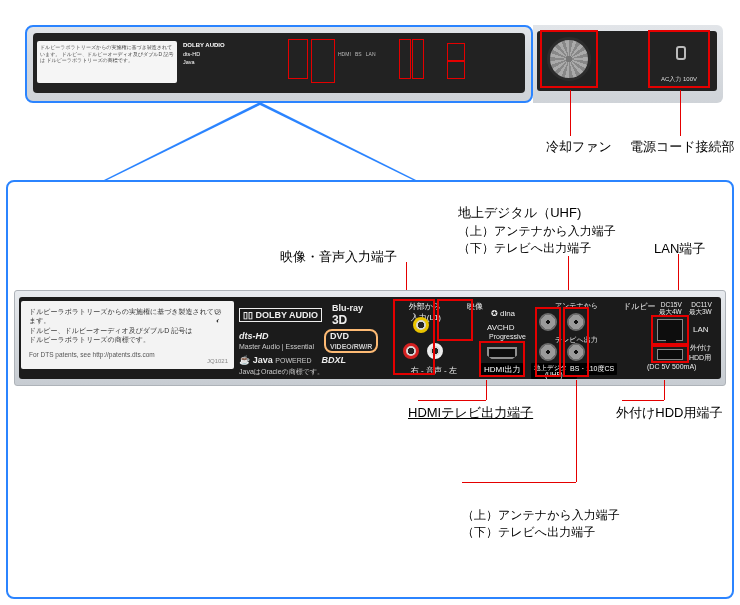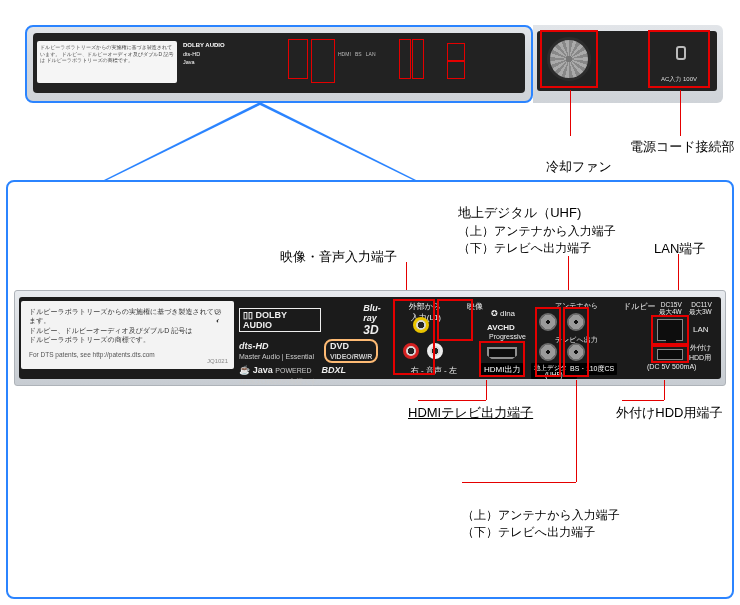--- a/index.html
+++ b/index.html
@@ -83,21 +83,21 @@
   .ac-box .lbl { position:absolute; left:0; right:0; bottom:2px; text-align:center; font-size:6px; color:#ddd;}
 
   .top-callouts .leader {
     position:absolute; width:1px; background:#e40000;
   }
   .top-callouts .leader.a { left:570px; top:90px; height:46px; }
   .top-callouts .leader.b { left:680px; top:90px; height:46px; }
   .top-callouts .lbl {
     position:absolute; font-size:13px; color:#000; white-space:nowrap;
   }
-  .top-callouts .lbl.a { left:546px; top:138px;margin-top:20px; }
+  .top-callouts .lbl.a { left:546px; top:138px; }
   .top-callouts .lbl.b { left:630px; top:138px; }
 
   
   .tri {
     position:absolute;
     left:100px; top:102px;
     width:0;height:0;
     border-left:160px solid transparent;
     border-right:160px solid transparent;
     border-bottom:80px solid #2b84ff;
@@ -267,21 +267,21 @@
 ドルビー、ドルビーオーディオ及びダブルD 記号は
 ドルビーラボラトリーズの商標です。</div>
         <div class="eng">For DTS patents, see http://patents.dts.com</div>
         <div class="jq">JQ1021</div>
         <div class="blob">㋟<br>◐</div>
       </div>
 
       <div class="logocol">
         <div class="row">
           <span style="border:1px solid #eee;padding:1px 3px;font-weight:bold;">▯▯ <span>DOLBY AUDIO</span></span>
-          <span style="font-style:italic;font-weight:bold;margin-left:32px;">Blu-ray<br><b style="font-size:12px">3D</b></span>
+          <span style="font-weight:bold;">Blu-ray<br><b style="font-size:12px">3D</b></span>
         </div>
         <div class="row">
           <span><b style="font-style:italic">dts-HD</b><br><small>Master Audio | Essential</small></span>
           <span style="border:2px solid #fdba74;border-radius:8px;padding:0 4px;font-weight:bold;"><span>DVD</span><br><small>VIDEO/RW/R</small></span>
         </div>
         <div class="row">
           <span>☕ <b>Java</b> <small>POWERED</small></span>
           <span style="font-weight:bold;font-style:italic;">BDXL</span>
         </div>
         <div style="font-size:7px;color:#ccc;margin-top:1px;">JavaはOracleの商標です。</div>
@@ -293,21 +293,21 @@
 入力(L1)</div>
         <div class="plabel" style="left:46px; top:2px;margin-left:22px;">映像</div>
         <div class="rca yellow" style="left:14px; top:18px;"></div>
         <div class="rca red" style="left:4px;  top:44px;"></div>
         <div class="rca white" style="left:28px; top:44px;"></div>
         <div class="plabel" style="left:-2px; top:66px; width:60px;">右 - 音声 - 左</div>
         <div class="redframe" style="left:-6px; top:0px; width:42px; height:76px;"></div>
         <div class="redframe" style="left:38px; top:0px; width:36px; height:42px;"></div>
 
         <div class="plabel" style="left:92px; top:10px;">✪ <span>dlna</span></div>
-        <div class="plabel" style="left:88px; top:24px; font-weight:bold;">AVCHD</div>
+        <div class="plabel" style="left:88px; top:24px; font-weight:normal;">AVCHD</div>
         <div class="plabel" style="left:90px; top:34px; font-size:7px;">Progressive</div>
         <div class="hdmi" style="left:88px; top:48px;"></div>
         <div class="black-lbl" style="left:82px; top:64px;">HDMI出力</div>
         <div class="redframe" style="left:80px; top:42px; width:46px; height:36px;"></div>
 
         <div class="plabel" style="left:156px; top:2px; font-size:7px;">アンテナから</div>
         <div class="coax" style="left:140px; top:14px;"></div>
         <div class="coax" style="left:168px; top:14px;"></div>
         <div class="plabel" style="left:156px; top:36px; font-size:7px;">テレビへ出力</div>
         <div class="coax" style="left:140px; top:44px;"></div>

